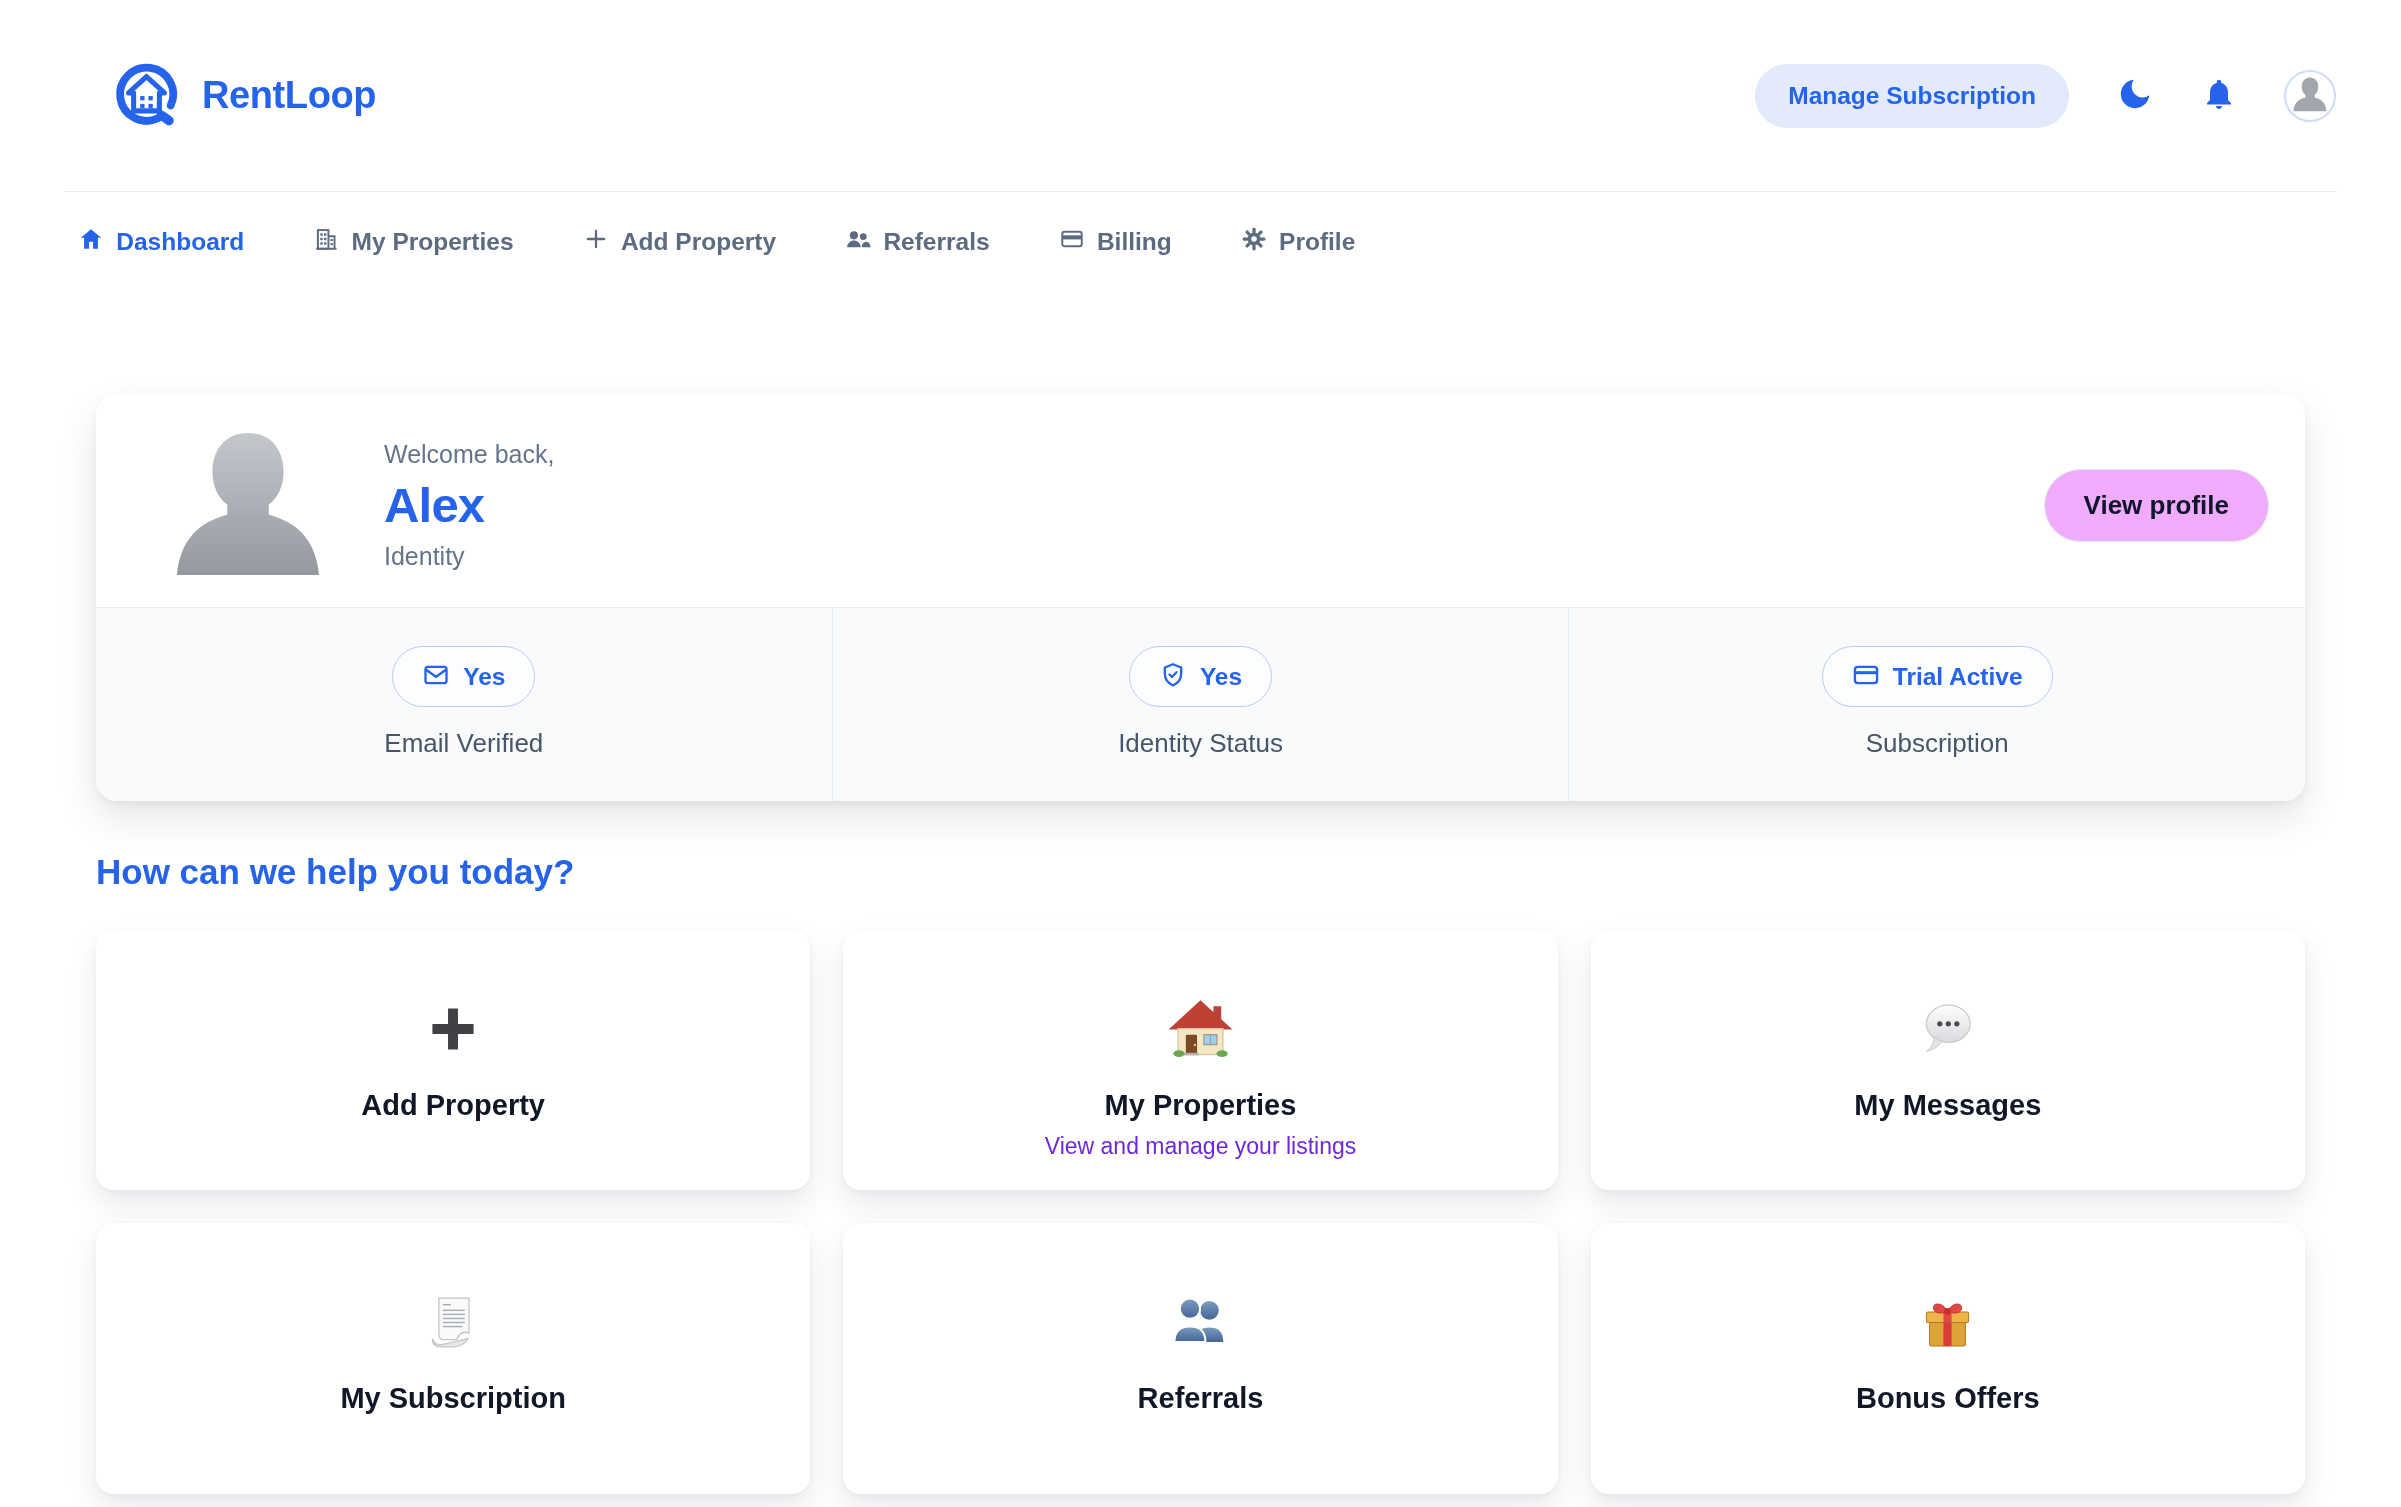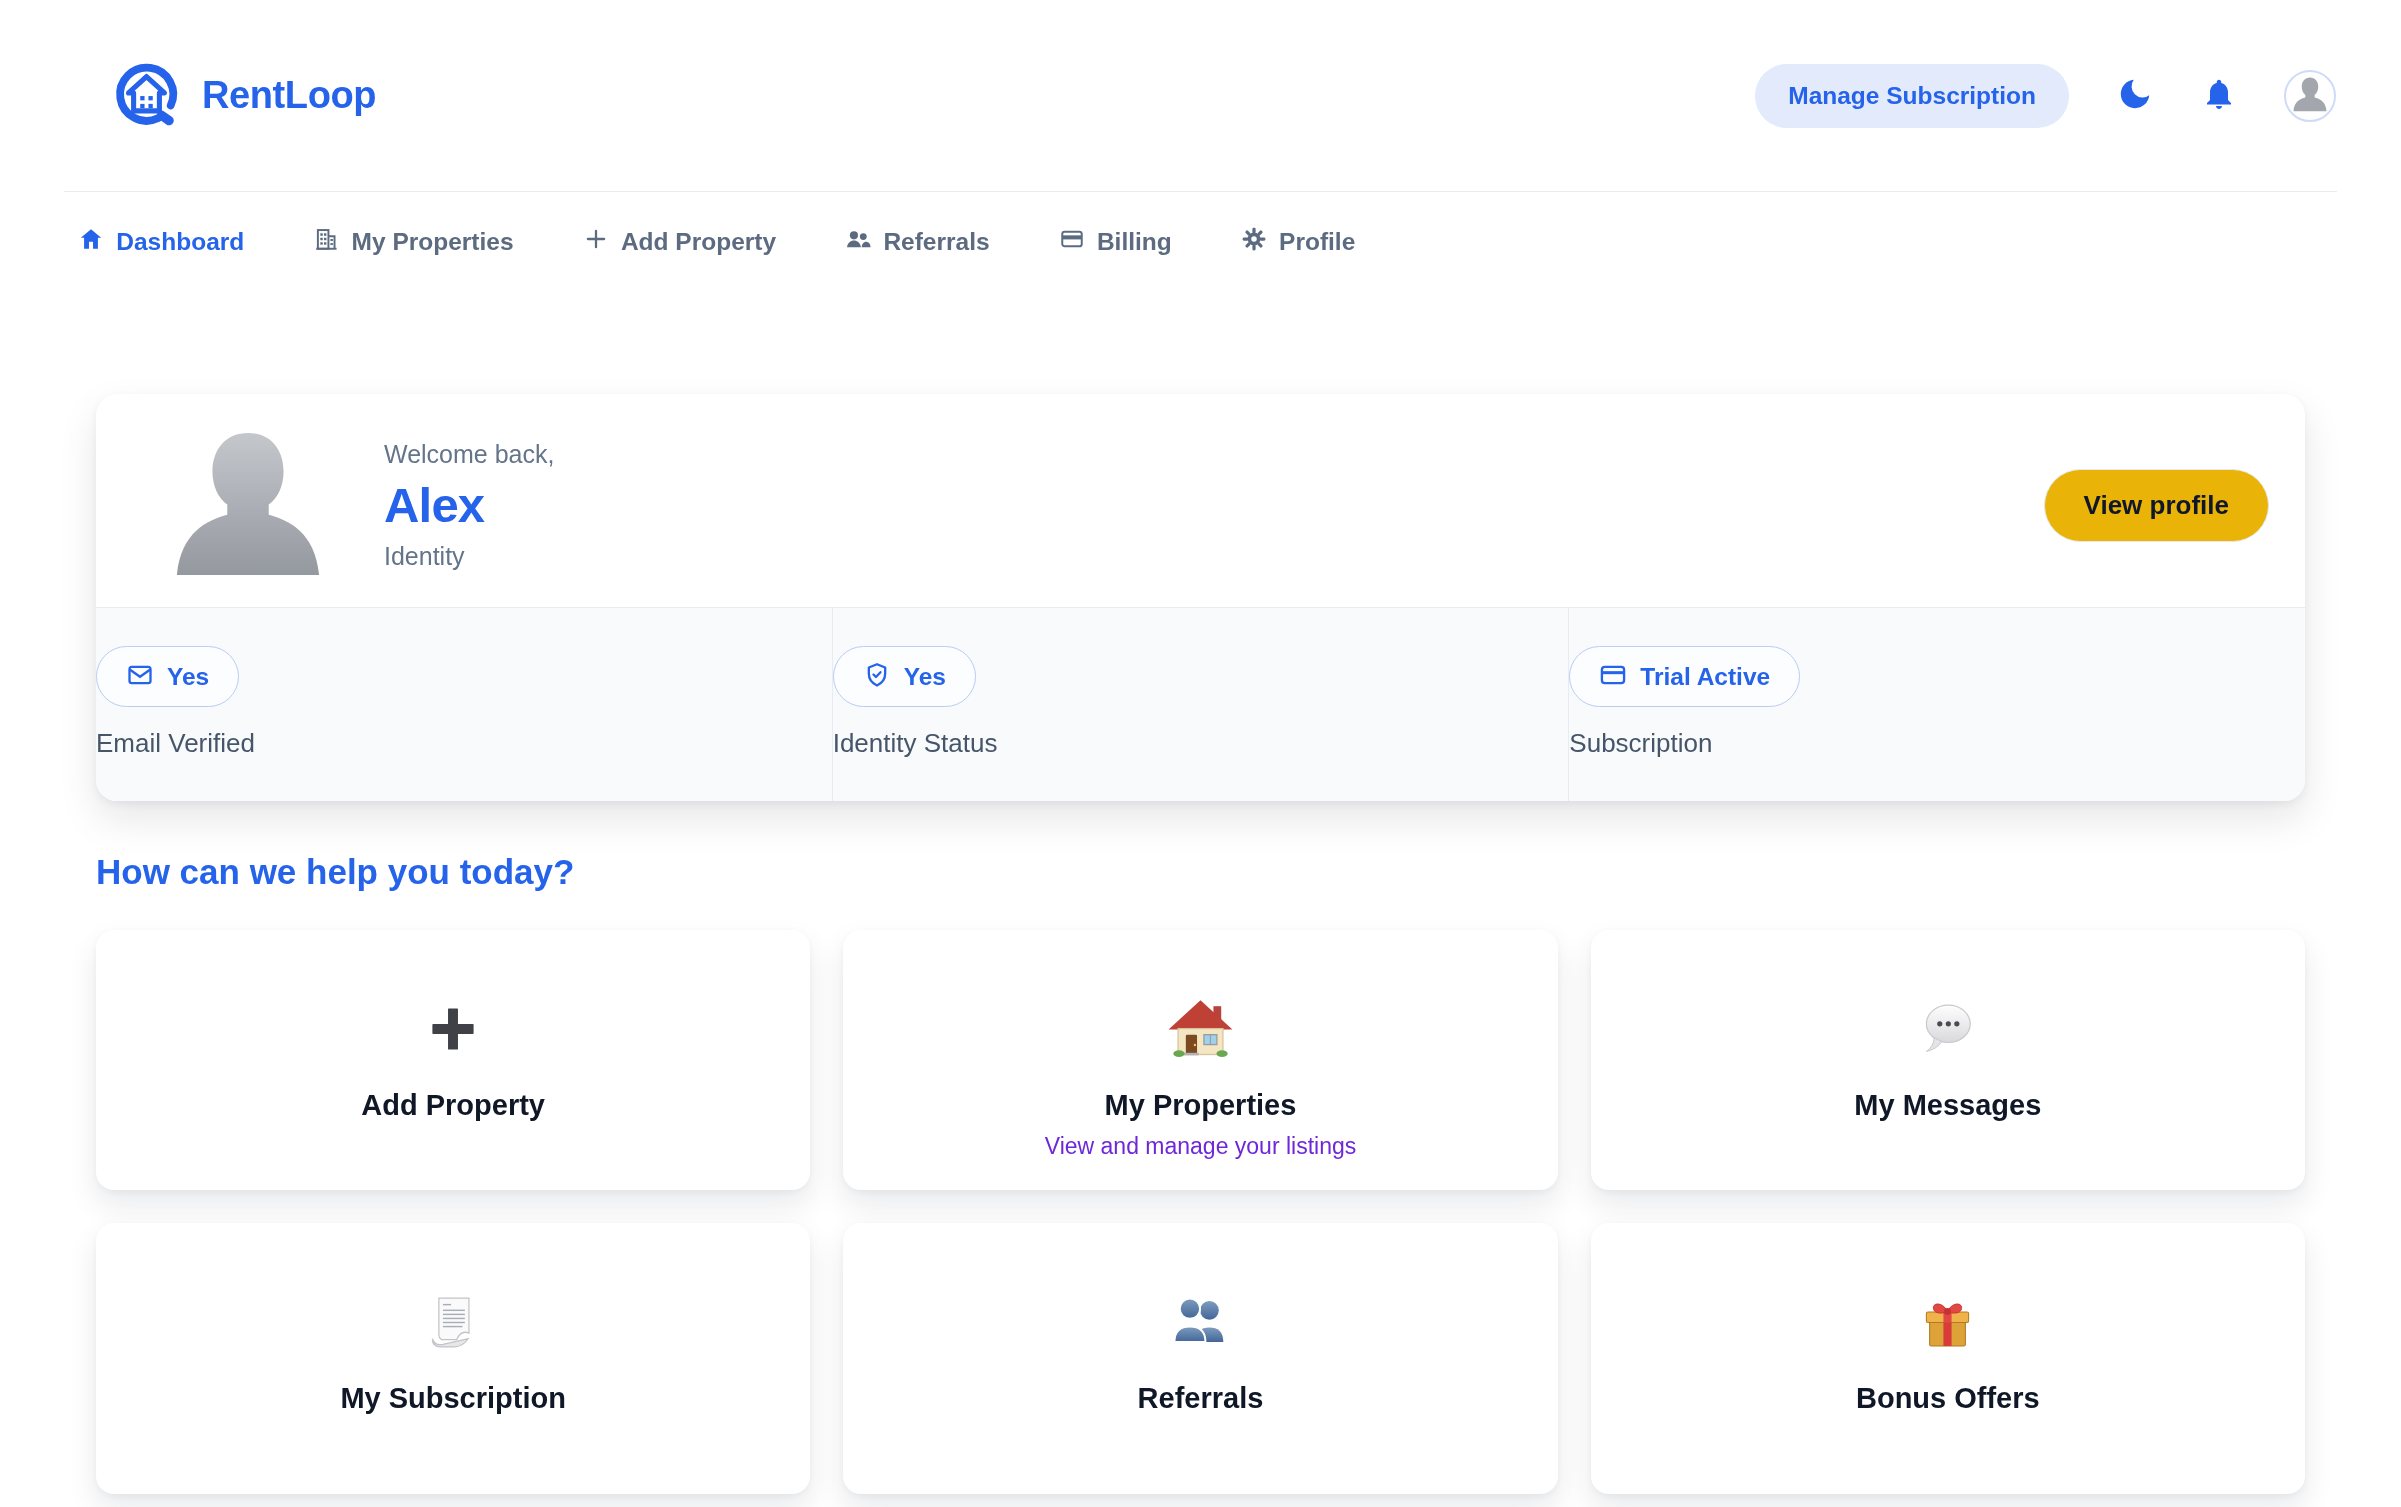--- a/index.html
+++ b/index.html
@@ -27,25 +27,25 @@
 
   
   .welcome-card { margin:136px 96px 0; background:#fff; border-radius:21px;
     box-shadow:0 18px 39px rgba(15,23,42,.10), 0 3.3px 8.2px rgba(15,23,42,.05); overflow:hidden; }
   .welcome-top { display:flex; align-items:center; padding:31px 36px 21px 57px; }
   .welcome-text { margin-left:41px; }
   .greeting { font-size:25px; color:#64748b; }
   .user-name { font-size:49px; font-weight:800; color:#2563eb; margin:8.2px 0 9.8px; letter-spacing:-0.8px; }
   .user-role { font-size:25px; color:#64748b; }
   .spacer { flex:1; }
-  .outline-btn { background:#eab308; border:1.6px solid #e5e8ee; border-radius:816px; padding:19.6px 39px;
+  .outline-btn { background:#f0abfc; border:1.6px solid #e5e8ee; border-radius:816px; padding:19.6px 39px;
     font-size:26px; font-weight:700; color:#0f172a; cursor:pointer; }
 
   .status-strip { display:flex; background:#f8fafc; border-top:1.6px solid #e8ecf1; }
-  .status-cell { flex:1; text-align:left; padding:38px 0 42px; }
+  .status-cell { flex:1; text-align:center; padding:38px 0 42px; }
   .status-cell + .status-cell { border-left:1.6px solid #e8ecf1; }
   .badge { display:inline-flex; align-items:center; gap:13px; padding:14px 29px;
     border:1.6px solid #b9cdf5; border-radius:816px; background:#fcfdff; }
   .badge-text { font-size:24.5px; font-weight:700; color:#2563eb; }
   .status-label { margin-top:21px; font-size:26px; color:#475569; }
 
   
   .help-heading { margin:51px 96px 0; font-size:35px; font-weight:700; color:#2563eb; }
   .cards-grid { margin:38px 96px 0; display:grid; grid-template-columns:repeat(3,1fr);
     grid-template-rows:260px 271px; gap:33px; }

